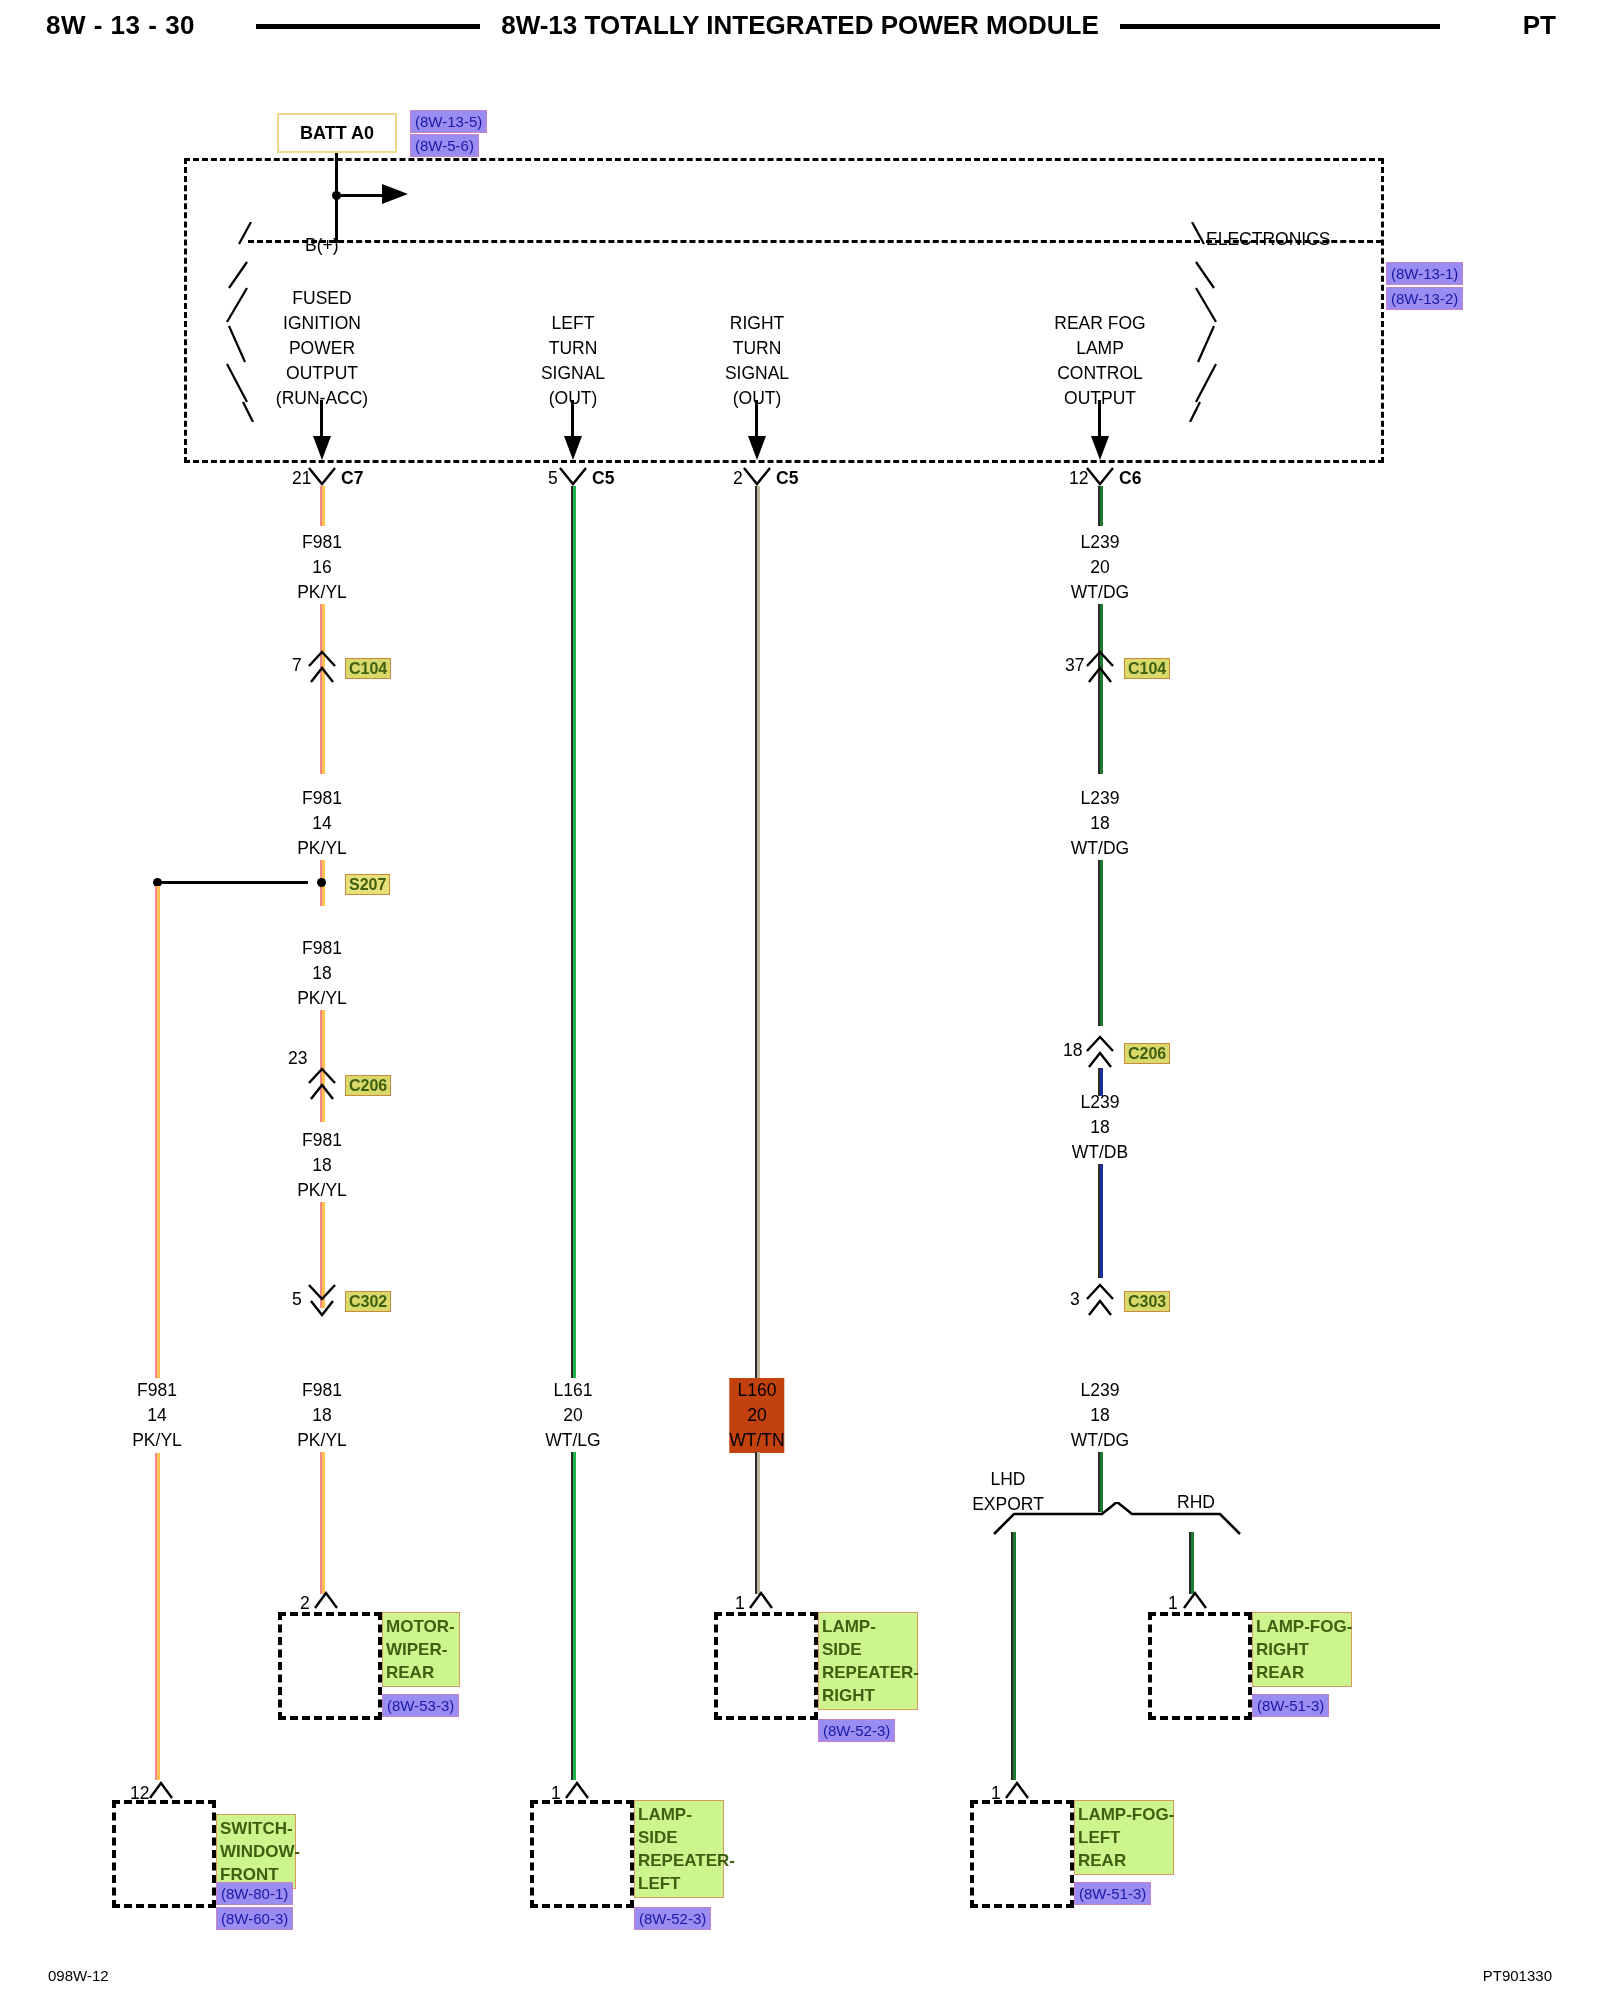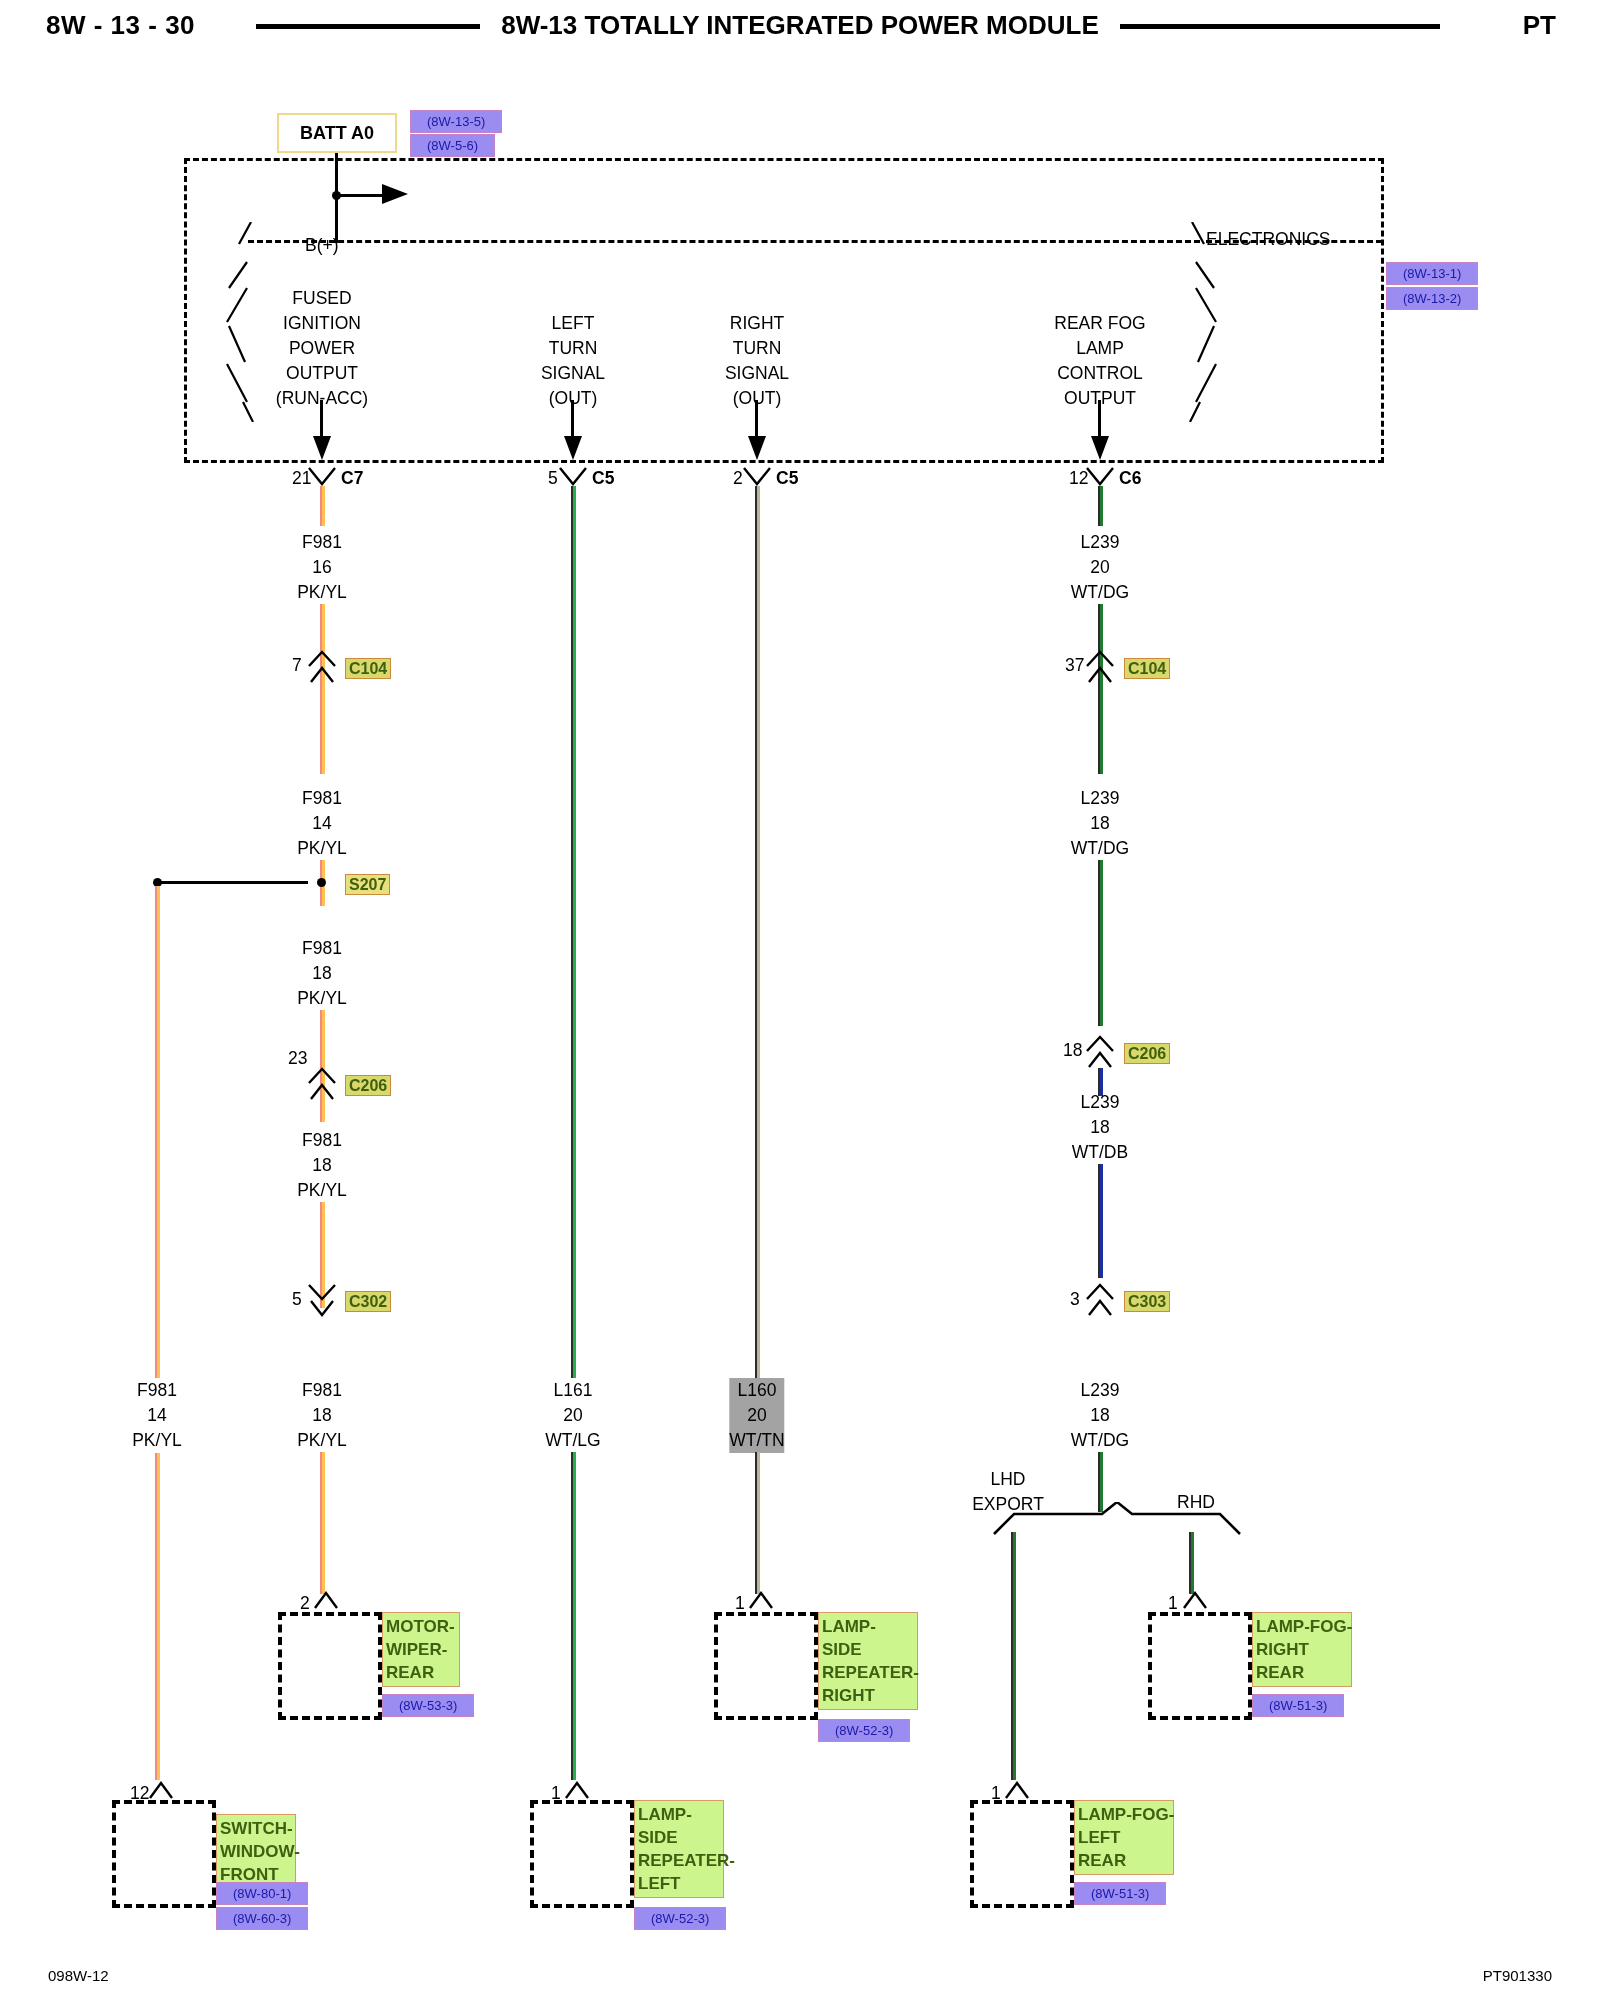--- a/index.html
+++ b/index.html
@@ -42,21 +42,21 @@
   .chev{position:absolute;width:30px;height:26px;}
   .chev svg{display:block;}
 
   
   .comp{position:absolute;border:4px dashed #000;box-sizing:border-box;background:#fff;}
 
   
   .tag-green{position:absolute;background:#ccf58e;border:1px solid #d89a63;color:#3f6010;
              font-weight:bold;font-size:17px;line-height:23px;padding:2px 3px;white-space:nowrap;}
   .tag-ref{position:absolute;background:#9a8cf0;border:1px solid #c782c7;color:#1a1aa8;
-           font-size:13px;line-height:21px;padding:0px 16px;white-space:nowrap;}
+           font-size:15px;line-height:21px;padding:0px 4px;white-space:nowrap;}
   .tag-conn{position:absolute;background:#d8d96a;border:1px solid #c98a3d;color:#3f6010;
             font-weight:bold;font-size:16px;line-height:19px;padding:0 3px;white-space:nowrap;}
   .tag-splice{position:absolute;background:#e8e07a;border:1px solid #c98a3d;color:#3f6010;
             font-weight:bold;font-size:16px;line-height:19px;padding:0 3px;white-space:nowrap;}
 
   #batt-box{position:absolute;left:277px;top:113px;width:120px;height:40px;
             border:2px solid #f0d98c;box-sizing:border-box;}
   #batt-box span{display:block;text-align:center;line-height:36px;font-size:18px;font-weight:bold;}
 
   .dot{position:absolute;width:9px;height:9px;border-radius:50%;background:#000;}
@@ -311,21 +311,21 @@
   <div class="comp" style="left:530px;top:1800px;width:104px;height:108px;"></div>
   <div class="tag-green" style="left:634px;top:1800px;width:82px;">
     <div>LAMP-</div>
     <div>SIDE</div>
     <div>REPEATER-</div>
     <div>LEFT</div>
   </div>
   <div class="tag-ref" style="left:634px;top:1907px;">(8W-52-3)</div>
 
   <div class="wire w-wttn" style="left:755px;top:486px;height:892px;"></div>
-  <div class="wirelbl" style="left:757px;top:1378px;background:#a3a3a3;">
+  <div class="wirelbl" style="left:757px;top:1378px;background:#c2410c;">
     <div>L160</div>
     <div>20</div>
     <div>WT/TN</div>
   </div>
   <div class="wire w-wttn" style="left:755px;top:1452px;height:142px;"></div>
 
   <div class="t" style="left:735px;top:1593px;">1</div>
   <div class="abs" style="left:748px;top:1590px;">
     <svg width="26" height="20" viewBox="0 0 26 20">
         <path d="M2,18 L13,3 L24,18" stroke="#000" stroke-width="2.4" fill="none"></path>

